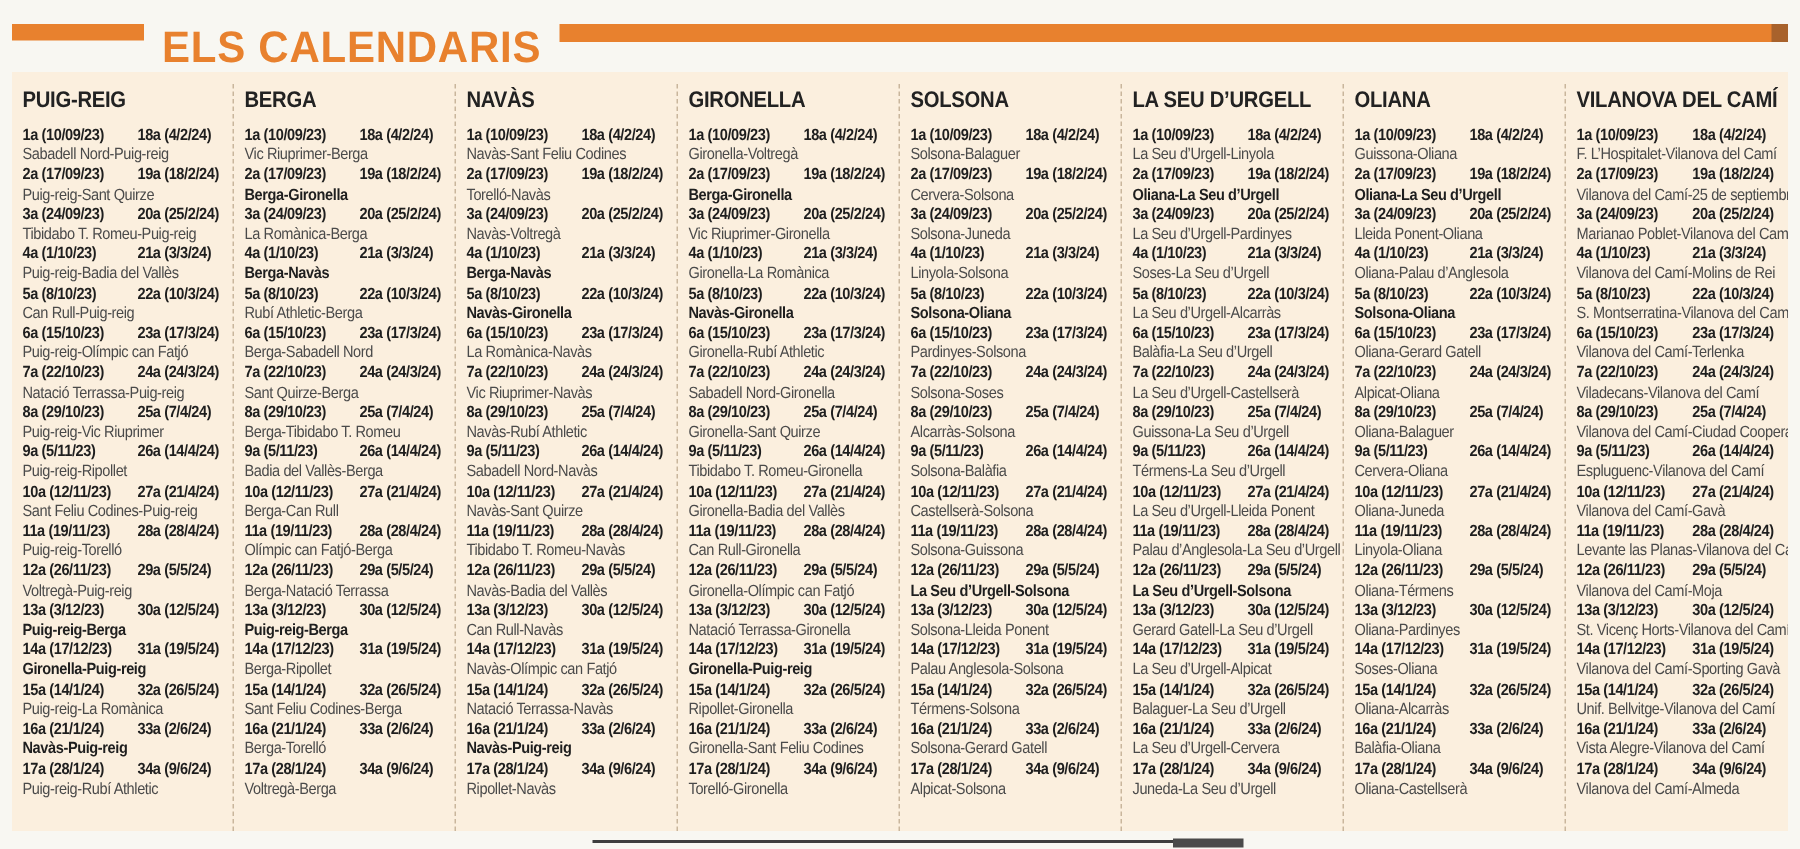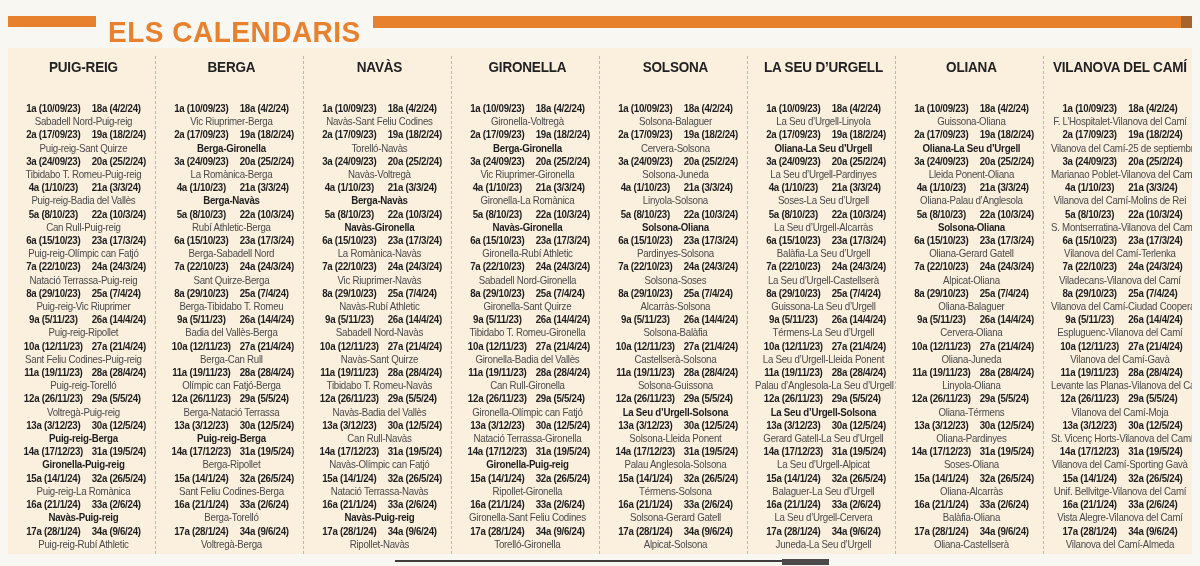--- a/index.html
+++ b/index.html
@@ -31,30 +31,29 @@
     transform: scaleY(1.05);
   }
   .bar-right { flex: 1 1 auto; height: 12px; background: var(--accent); position: relative; }
   .bar-right-end { position: absolute; right: 0; top: 0; width: 11px; height: 100%; background: var(--accent-dark); }
 
   .panel {
     position: absolute; left: 8px; top: 48px; width: 1184px; height: 506px;
     background: var(--panel-bg);
     display: grid; grid-template-columns: repeat(8, 1fr);
     padding-top: 8px;
-    text-align: center;
   }
   .col { padding: 0 3px 0 7px; border-right: 1px dashed var(--divider); overflow: hidden; }
   .col:last-child { border-right: none; }
   .condensed { transform: scaleX(0.9); transform-origin: 0 50%; width: 111%; }
   .col-title {
     font-size: 15px; font-weight: bold; color: #222;
     letter-spacing: -0.2px; margin: 2px 0 0 0; white-space: nowrap; line-height: 18px;
   }
-  .entries { margin-top: 26px; }
+  .entries { margin-top: 8px; }
   .dateline {
     display: flex; font-weight: bold; font-size: 10.8px; color: var(--text-dark);
     line-height: 13.2px; letter-spacing: -0.3px; white-space: nowrap;
   }
   .dateline .d1 { width: 56%; flex: 0 0 auto; }
   .matchline {
     font-size: 10.8px; color: var(--text-match);
     line-height: 13.2px; letter-spacing: -0.3px; white-space: nowrap;
   }
   .matchline.bold { font-weight: bold; color: var(--text-dark); }

